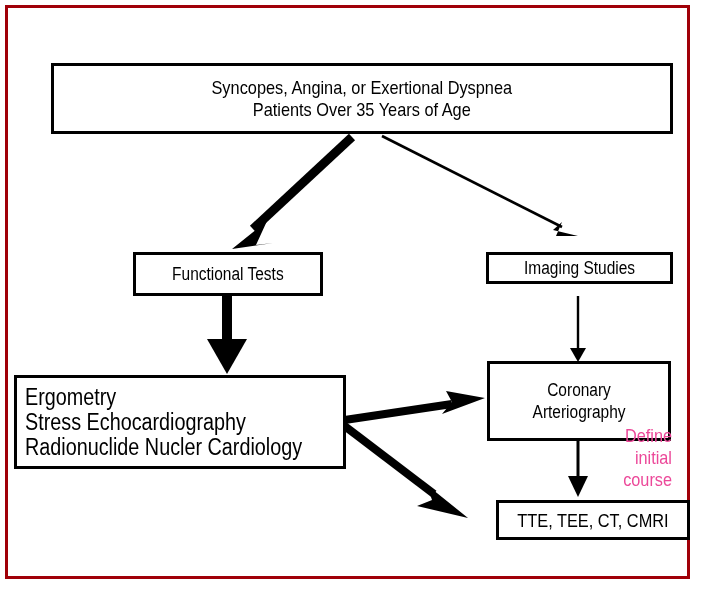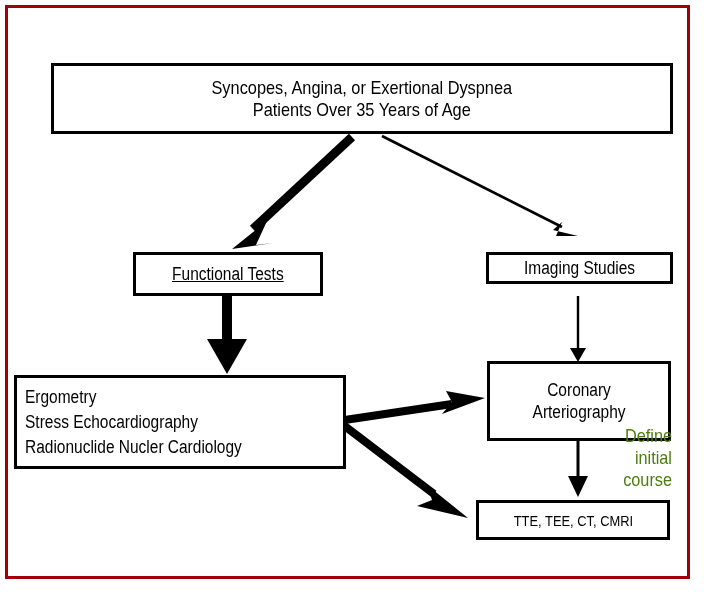--- a/index.html
+++ b/index.html
@@ -68,53 +68,52 @@
   
   #node-presentation {
     left: 51px;  top: 63px;  width: 622px; height: 71px;
     font-size: 19px;
     line-height: 22px;
   }
   #node-functional-tests {
     left: 133px; top: 252px; width: 190px; height: 44px;
     font-size: 18px;
     line-height: 20px;
-    text-decoration: underline;
   }
   #node-imaging-studies {
     left: 486px; top: 252px; width: 187px; height: 32px;
     font-size: 18px;
     line-height: 20px;
   }
   #node-functional-modalities {
     left: 14px;  top: 375px; width: 332px; height: 94px;
-    font-size: 18px;
+    font-size: 23px;
     line-height: 25px;
   }
   #node-coronary-arteriography {
     left: 487px; top: 361px; width: 184px; height: 80px;
     font-size: 18px;
     line-height: 22px;
   }
   #node-imaging-modalities {
-    left: 476px; top: 500px; width: 194px; height: 40px;
-    font-size: 15px;
+    left: 496px; top: 500px; width: 194px; height: 40px;
+    font-size: 19px;
     line-height: 21px;
   }
 
   
   #label-define-initial-course {
     position: absolute;
     left: 586px;
     top: 425px;
     width: 86px;
     text-align: right;
     font-size: 18.5px;
     line-height: 22px;
-    color: #4d7c0f;
+    color: #ec4899;
   }
   #label-define-initial-course .line {
     display: block;
     white-space: pre;
     transform: scaleX(0.88);
     transform-origin: right center;
   }
 </style>
 </head>
 <body>

